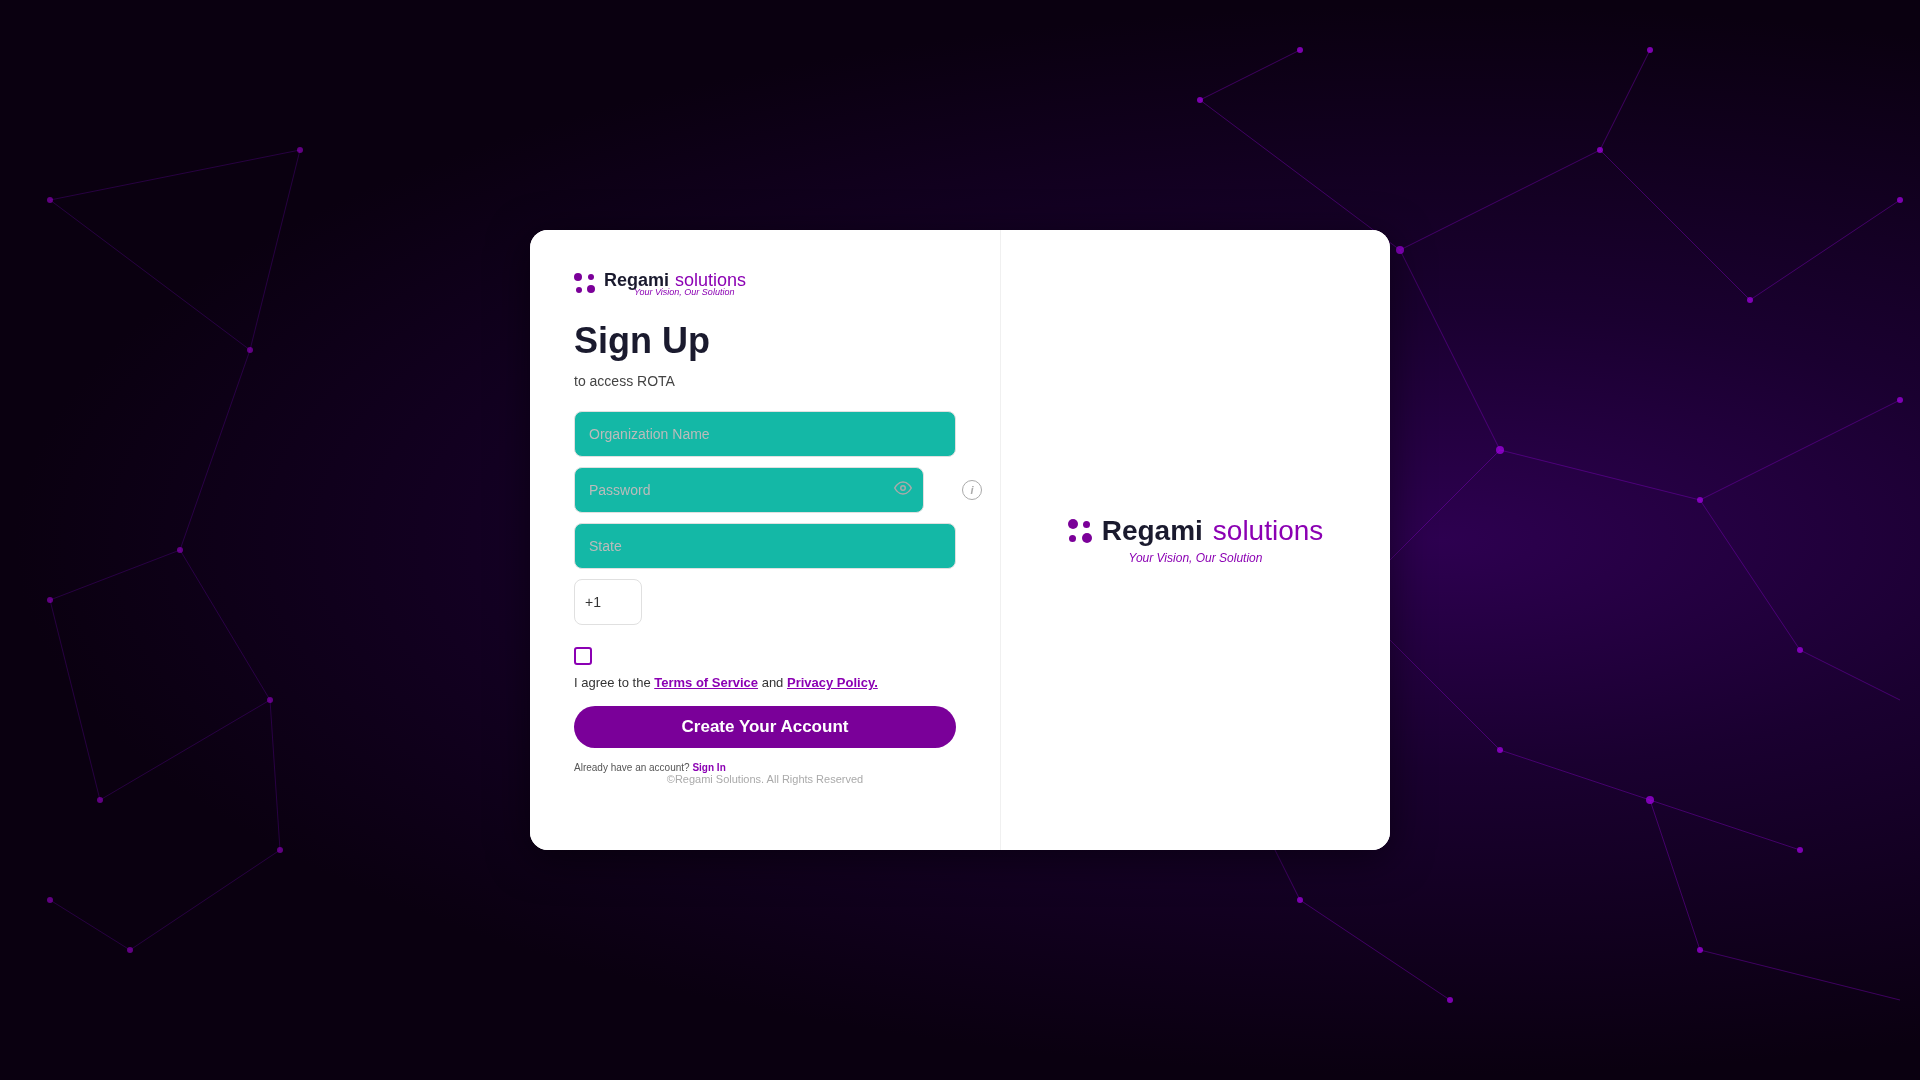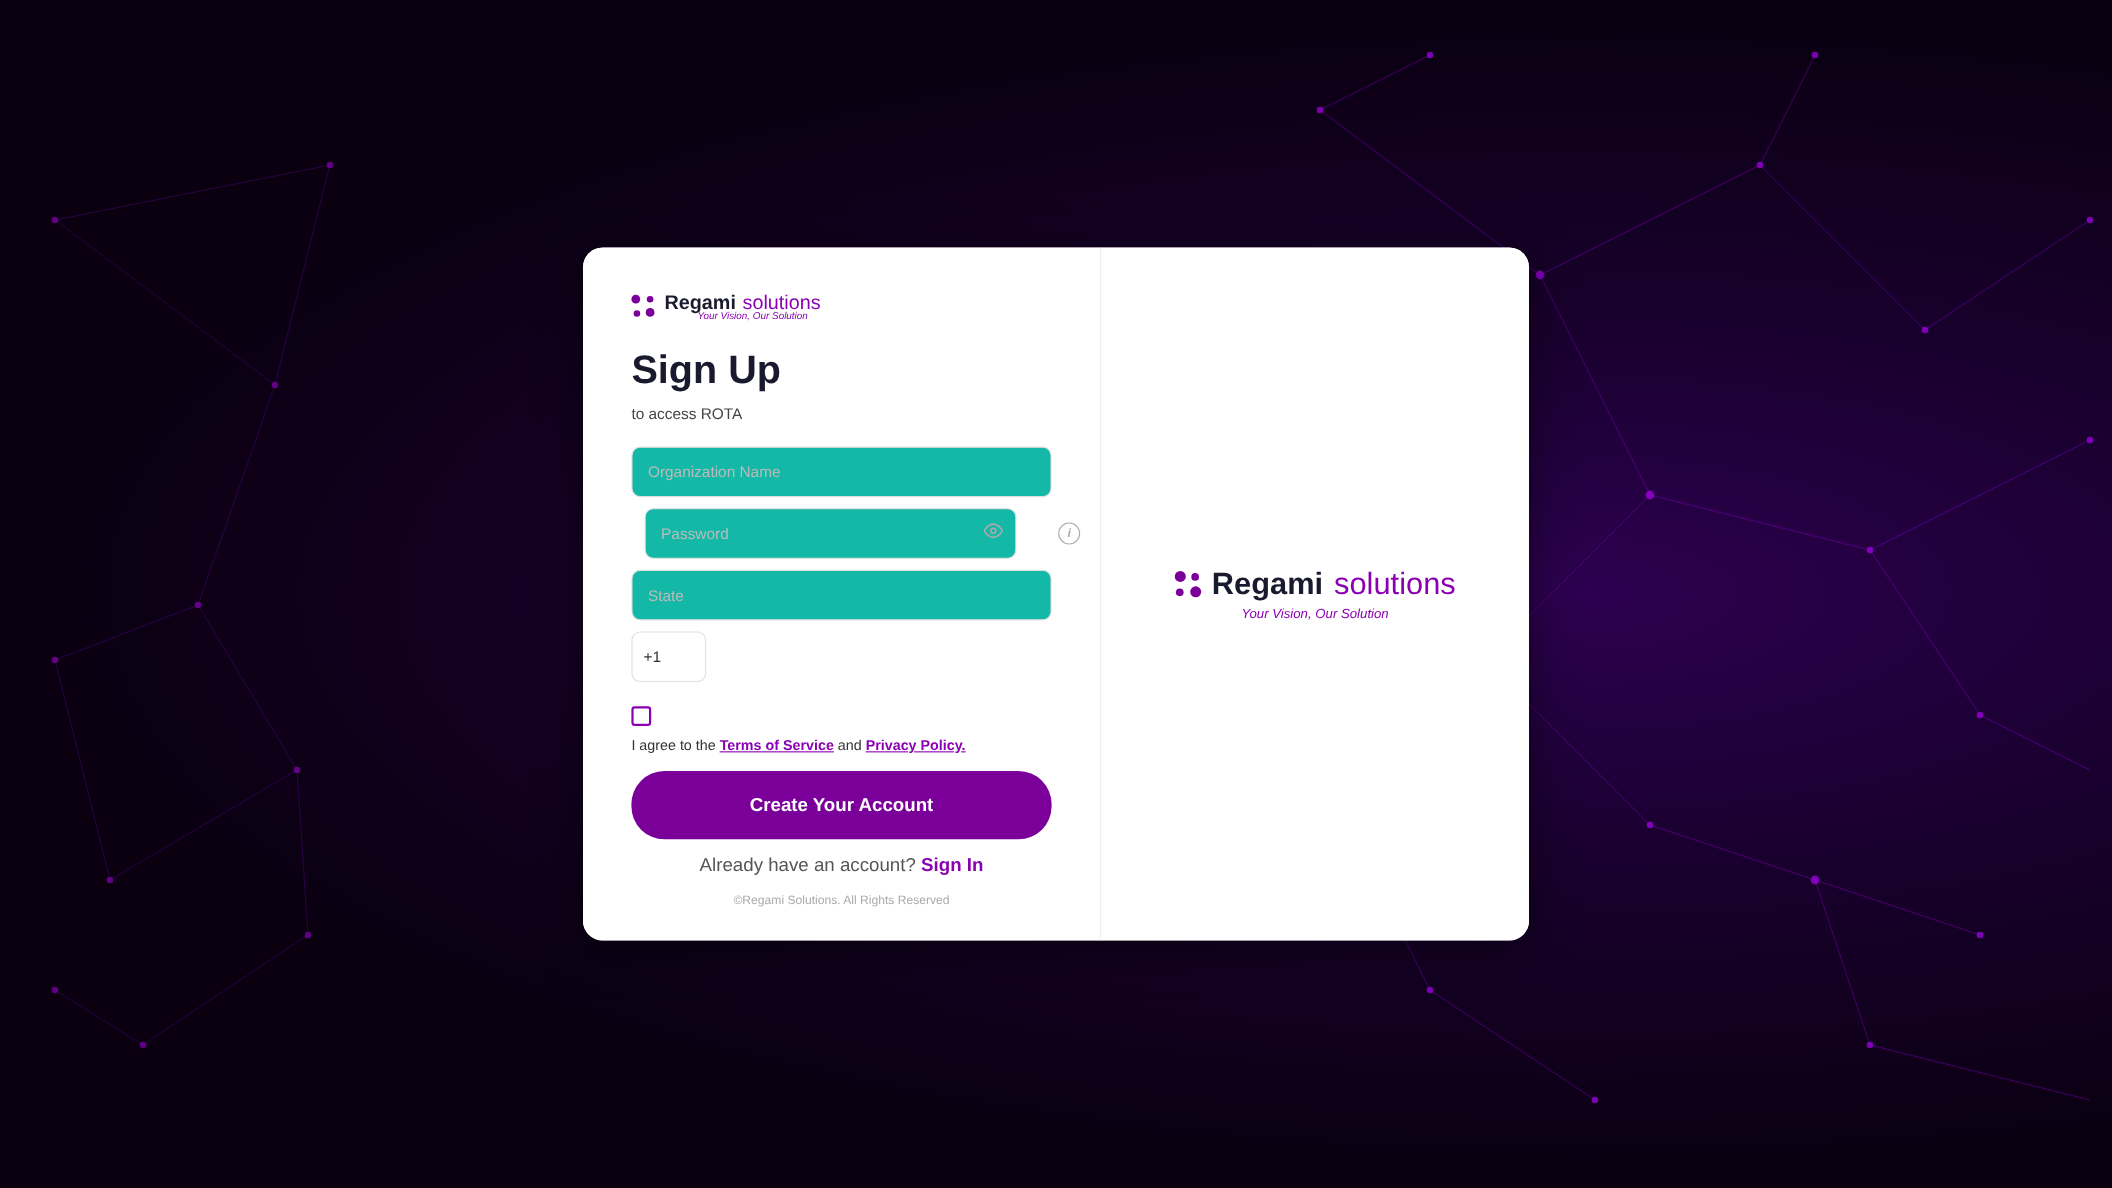--- a/index.html
+++ b/index.html
@@ -249,38 +249,36 @@
     .link-text {
       color: #8b00b3;
       text-decoration: underline;
       cursor: pointer;
       font-weight: 600;
     }
 
     
     .submit-btn {
       width: 100%;
-      height: 62px;
+      height: 42px;
       background: #7a0099;
       color: #fff;
       border: none;
       border-radius: 30px;
       font-size: 17px;
       font-weight: 600;
       cursor: pointer;
       margin-bottom: 14px;
       transition: background 0.2s;
     }
 
     
     .signin-row {
-      text-align: center;
-      font-size: 17px;
+      font-size: 10px;
       color: #555;
-      margin-bottom: 16px;
     }
 
     .signin-link {
       color: #8b00b3;
       font-weight: 600;
       cursor: pointer;
       text-decoration: none;
     }
 
     
@@ -445,21 +443,21 @@
     </div>
 
     <div class="form-title">Sign Up</div>
     <div class="form-subtitle">to access ROTA</div>
 
     <div class="input-group">
       <input class="form-input" type="text" placeholder="Organization Name" style="">
     </div>
 
 
-    <div class="input-group" style="position:relative; padding-right: 32px; margin-left: 12px;">
+    <div class="input-group" style="position:relative; padding-right: 32px;">
       <div class="password-wrapper">
         <input class="form-input" type="password" placeholder="Password" style="">
         <span class="eye-icon">
           <svg width="18" height="18" viewBox="0 0 24 24" fill="none" stroke="#aaa" stroke-width="2">
             <path d="M1 12s4-8 11-8 11 8 11 8-4 8-11 8-11-8-11-8z"></path>
             <circle cx="12" cy="12" r="3"></circle>
           </svg>
         </span>
       </div>
       <span class="info-icon-outside">i</span>

